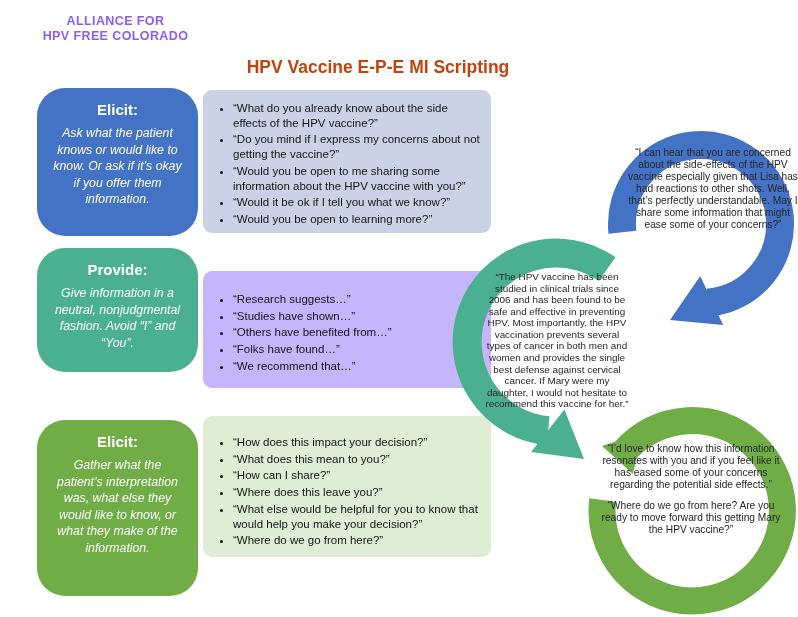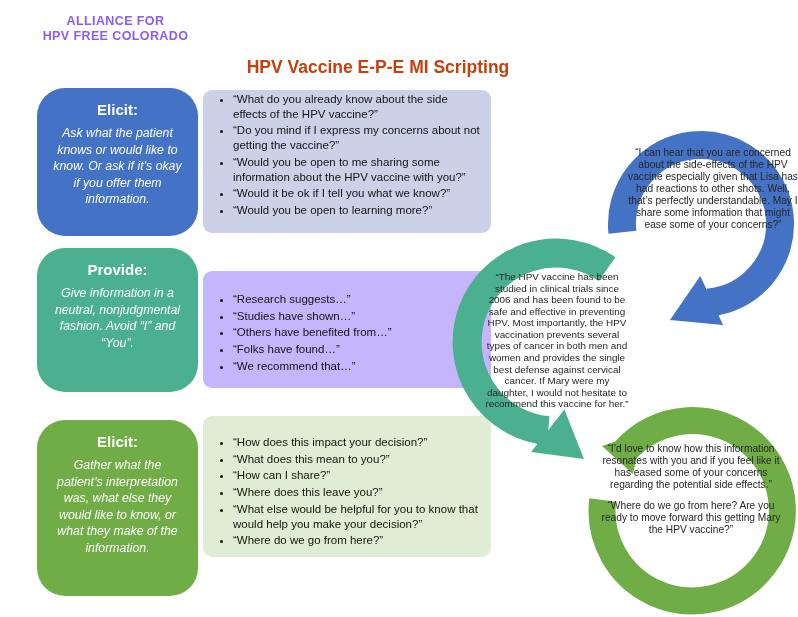--- a/index.html
+++ b/index.html
@@ -12,27 +12,27 @@
         color:#8b5cf6;font-weight:bold;font-size:12.5px;line-height:15px;letter-spacing:.4px;}
   
   .title{position:absolute;left:0;top:57px;width:756px;text-align:center;
          font-size:17.5px;font-weight:bold;color:#c2410c;}
   
   .step-box{position:absolute;left:37px;width:161px;border-radius:28px;color:#fff;
             text-align:center;z-index:2;box-sizing:border-box;padding:13px 13px 0 13px;}
   .step-box h2{margin:0 0 7px 0;font-size:15px;font-weight:bold;}
   .step-box p{margin:0;font-style:italic;font-size:12.3px;line-height:1.35;}
   #box-elicit1{top:88px;height:148px;background:#4472C4;}
-  #box-provide{top:248px;height:144px;background:#4BB08F;}
+  #box-provide{top:248px;height:124px;background:#4BB08F;}
   #box-elicit2{top:420px;height:176px;background:#70AD47;}
   
   .list-panel{position:absolute;left:203px;width:288px;border-radius:9px;z-index:1;box-sizing:border-box;}
   .list-panel ul{margin:0;padding:0 8px 0 30px;list-style:disc;}
   .list-panel li{font-size:11.5px;line-height:1.28;margin:2px 0;color:#141414;}
-  #list1{top:90px;height:143px;background:#CBD2E8;}
+  #list1{top:90px;height:143px;background:#CBD2E8;padding-top:9px;}
   #list2{top:271px;height:117px;background:#c4b5fd;padding-top:19px;}
   #list3{top:416px;height:141px;background:#DEEDD3;padding-top:17px;}
   
   #arrows{position:absolute;left:0;top:0;z-index:3;pointer-events:none;}
   
   .bubble{position:absolute;z-index:4;text-align:center;color:#262626;}
   #bubble-blue{left:628px;top:147px;width:170px;font-size:10.2px;line-height:1.18;}
   #bubble-teal{left:483px;top:271px;width:148px;font-size:9.9px;line-height:1.17;}
   #bubble-green{left:601px;top:443px;width:180px;font-size:10.2px;line-height:1.18;}
   #bubble-green .para{margin:0 0 9px 0;}

